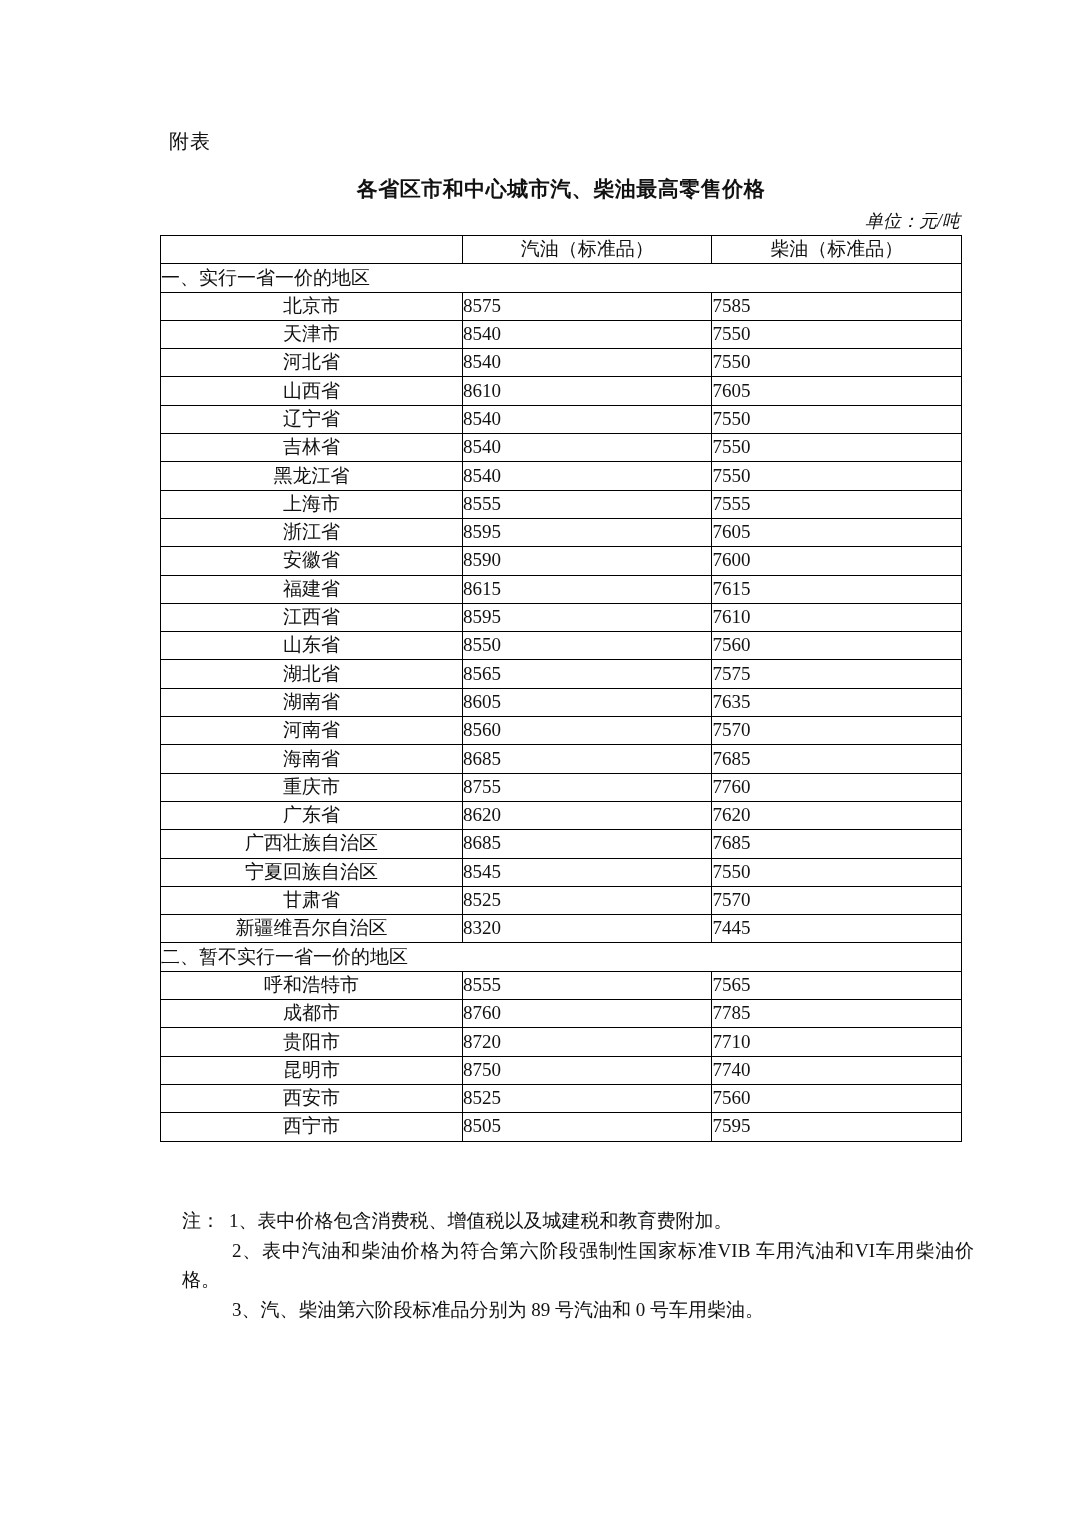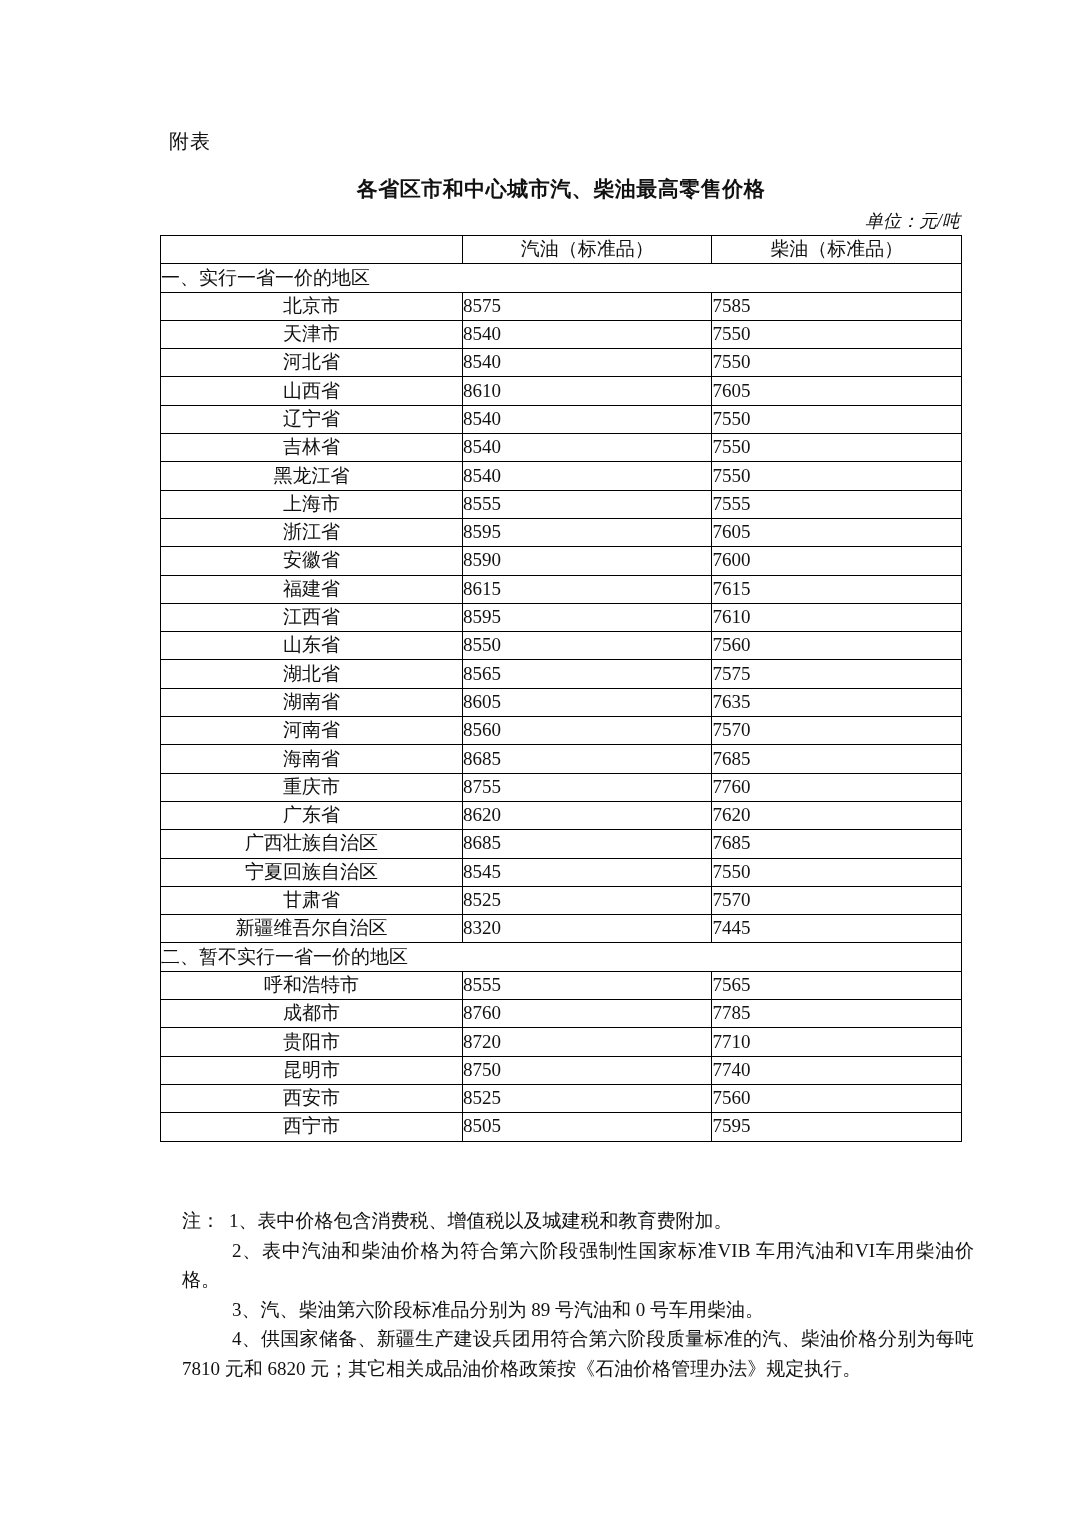--- a/index.html
+++ b/index.html
@@ -259,16 +259,15 @@
           <td class="cell-num">8505</td>
           <td class="cell-num">7595</td>
         </tr>
       </tbody>
   </table>
 
   <div class="notes" id="notes-container">
       <p class="note-first"><span class="note-label">注：</span><span>1、表中价格包含消费税、增值税以及城建税和教育费附加。</span></p>
       <p class="note-item">2、表中汽油和柴油价格为符合第六阶段强制性国家标准VIB 车用汽油和VI车用柴油价格。</p>
       <p class="note-item">3、汽、柴油第六阶段标准品分别为 89 号汽油和 0 号车用柴油。</p>
-      <p class="note-item">4、供国家储备、新疆生产建设兵团用符合第六阶段质量标准的汽、柴油价格分别为每吨 7810 元和 6820 元；其它相关成品油价格政策按《石油价格管理办法》规定执行。</p>
     </div>
 
 </div>
 
 </body></html>

